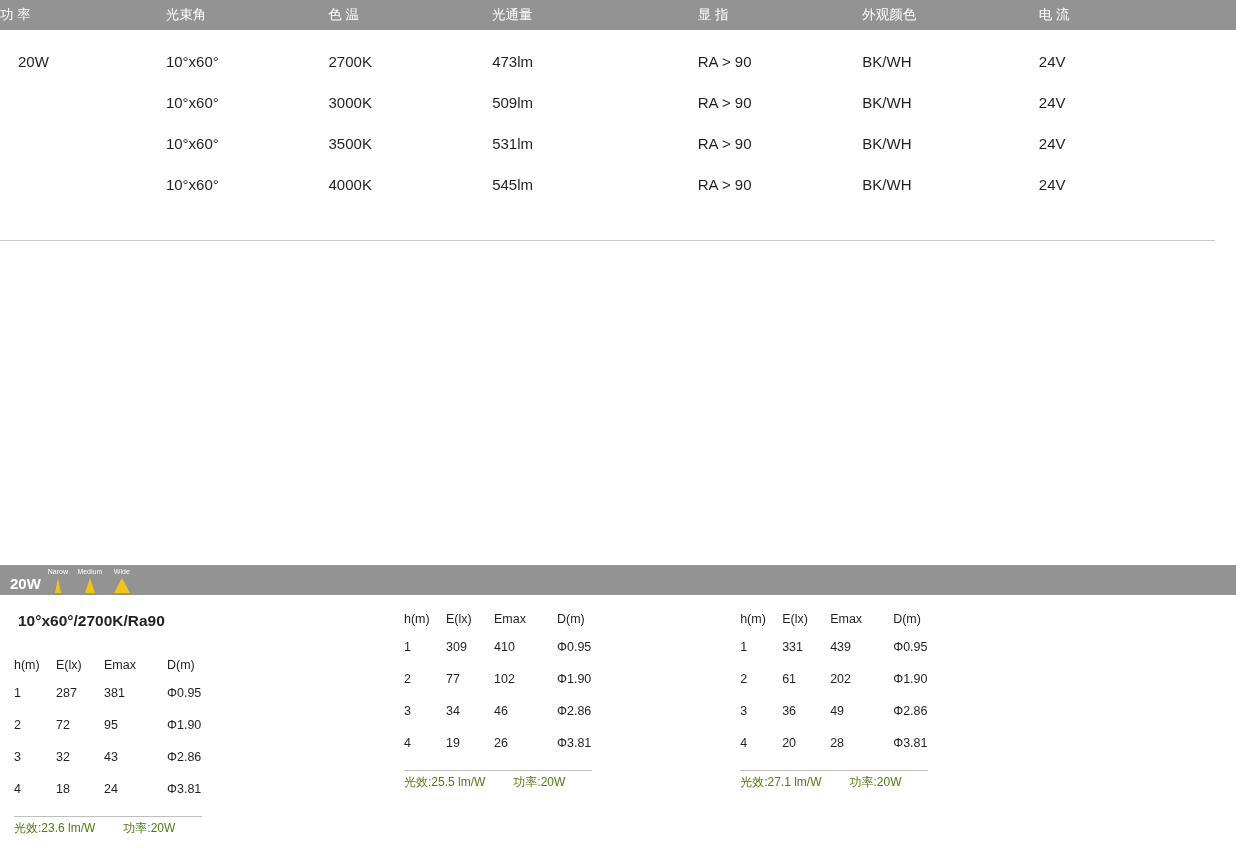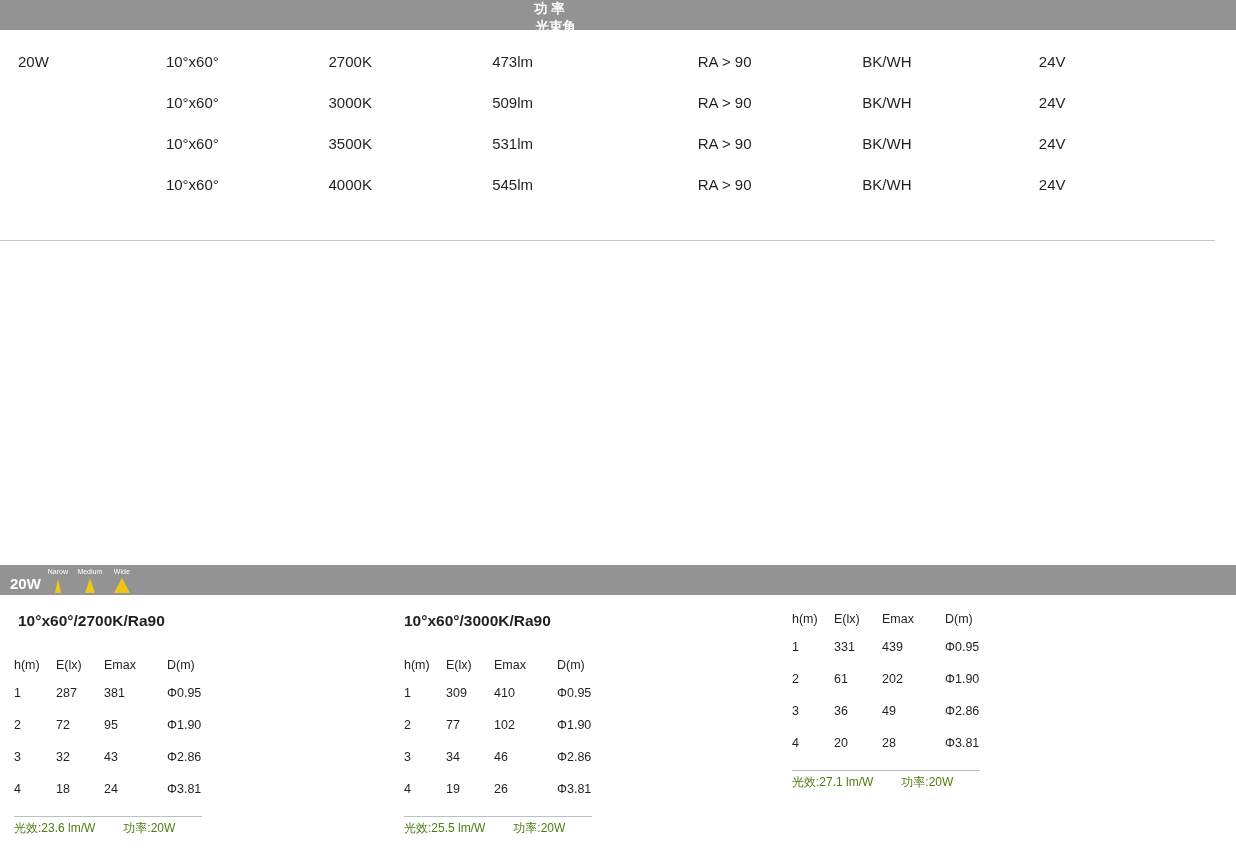--- a/index.html
+++ b/index.html
@@ -14,22 +14,21 @@
   .page { position: relative; width: 1236px; height: 856px; }
 
   
   .spec-table { position: absolute; left: 0; top: 0; width: 1236px; }
   .spec-head {
     display: flex; align-items: center;
     height: 30px;
     background: #939393;
     color: #ffffff;
     font-size: 13.5px;
-    font-weight: bold;
-    flex-direction: column;
+    font-weight: normal;
   }
   .spec-head .cell { padding-left: 0; }
   .spec-row {
     display: flex; align-items: center;
     height: 41px;
     font-size: 15px;
     color: #231f20;
   }
   .spec-row .cell { white-space: nowrap; }
   .c0 { width: 168px; padding-left: 18px; }
@@ -258,21 +257,20 @@
           </tr>
         </tbody>
       </table>
       <div class="photo-foot">
         <span>光效:23.6 lm/W</span>
         <span>功率:20W</span>
       </div>
     </div>
 
     <div class="photo-col col2">
-      <div class="photo-title">10°x60°/3000K/Ra90</div>
       <table class="lx">
         <thead>
           <tr>
             <th class="w-h">h(m)</th>
             <th class="w-e">E(lx)</th>
             <th class="w-emax">Emax</th>
             <th class="w-d">D(m)</th>
           </tr>
         </thead>
         <tbody>

